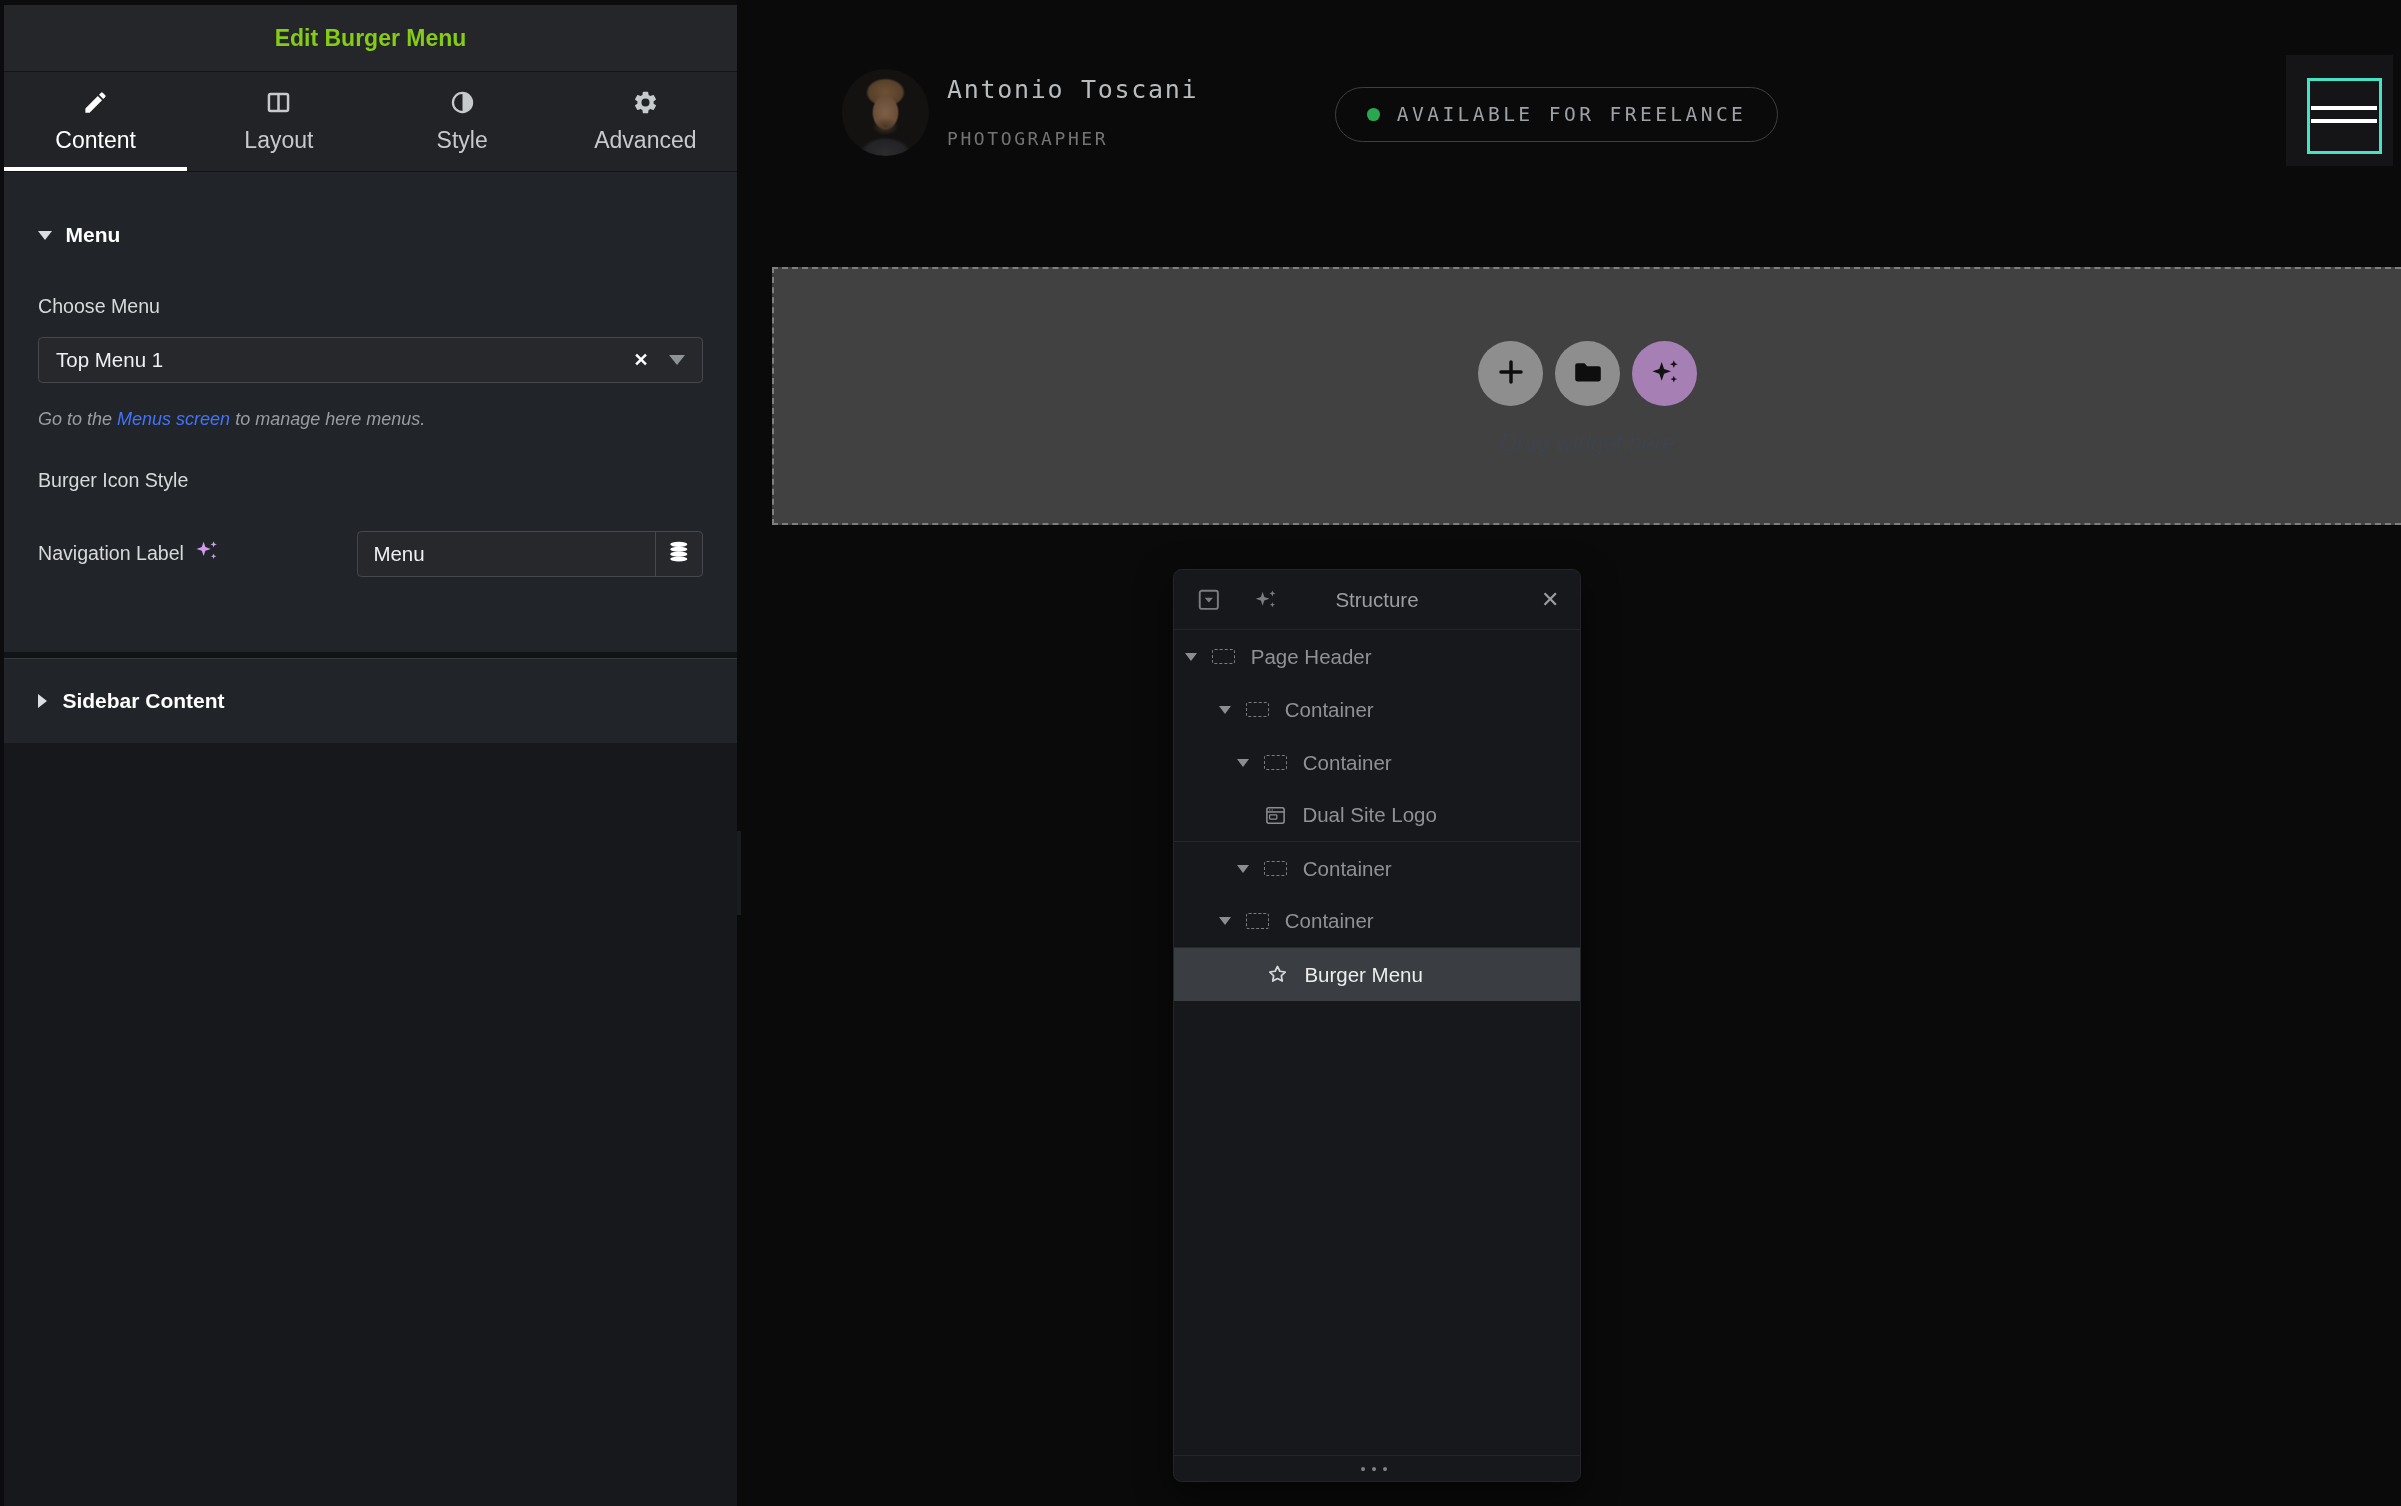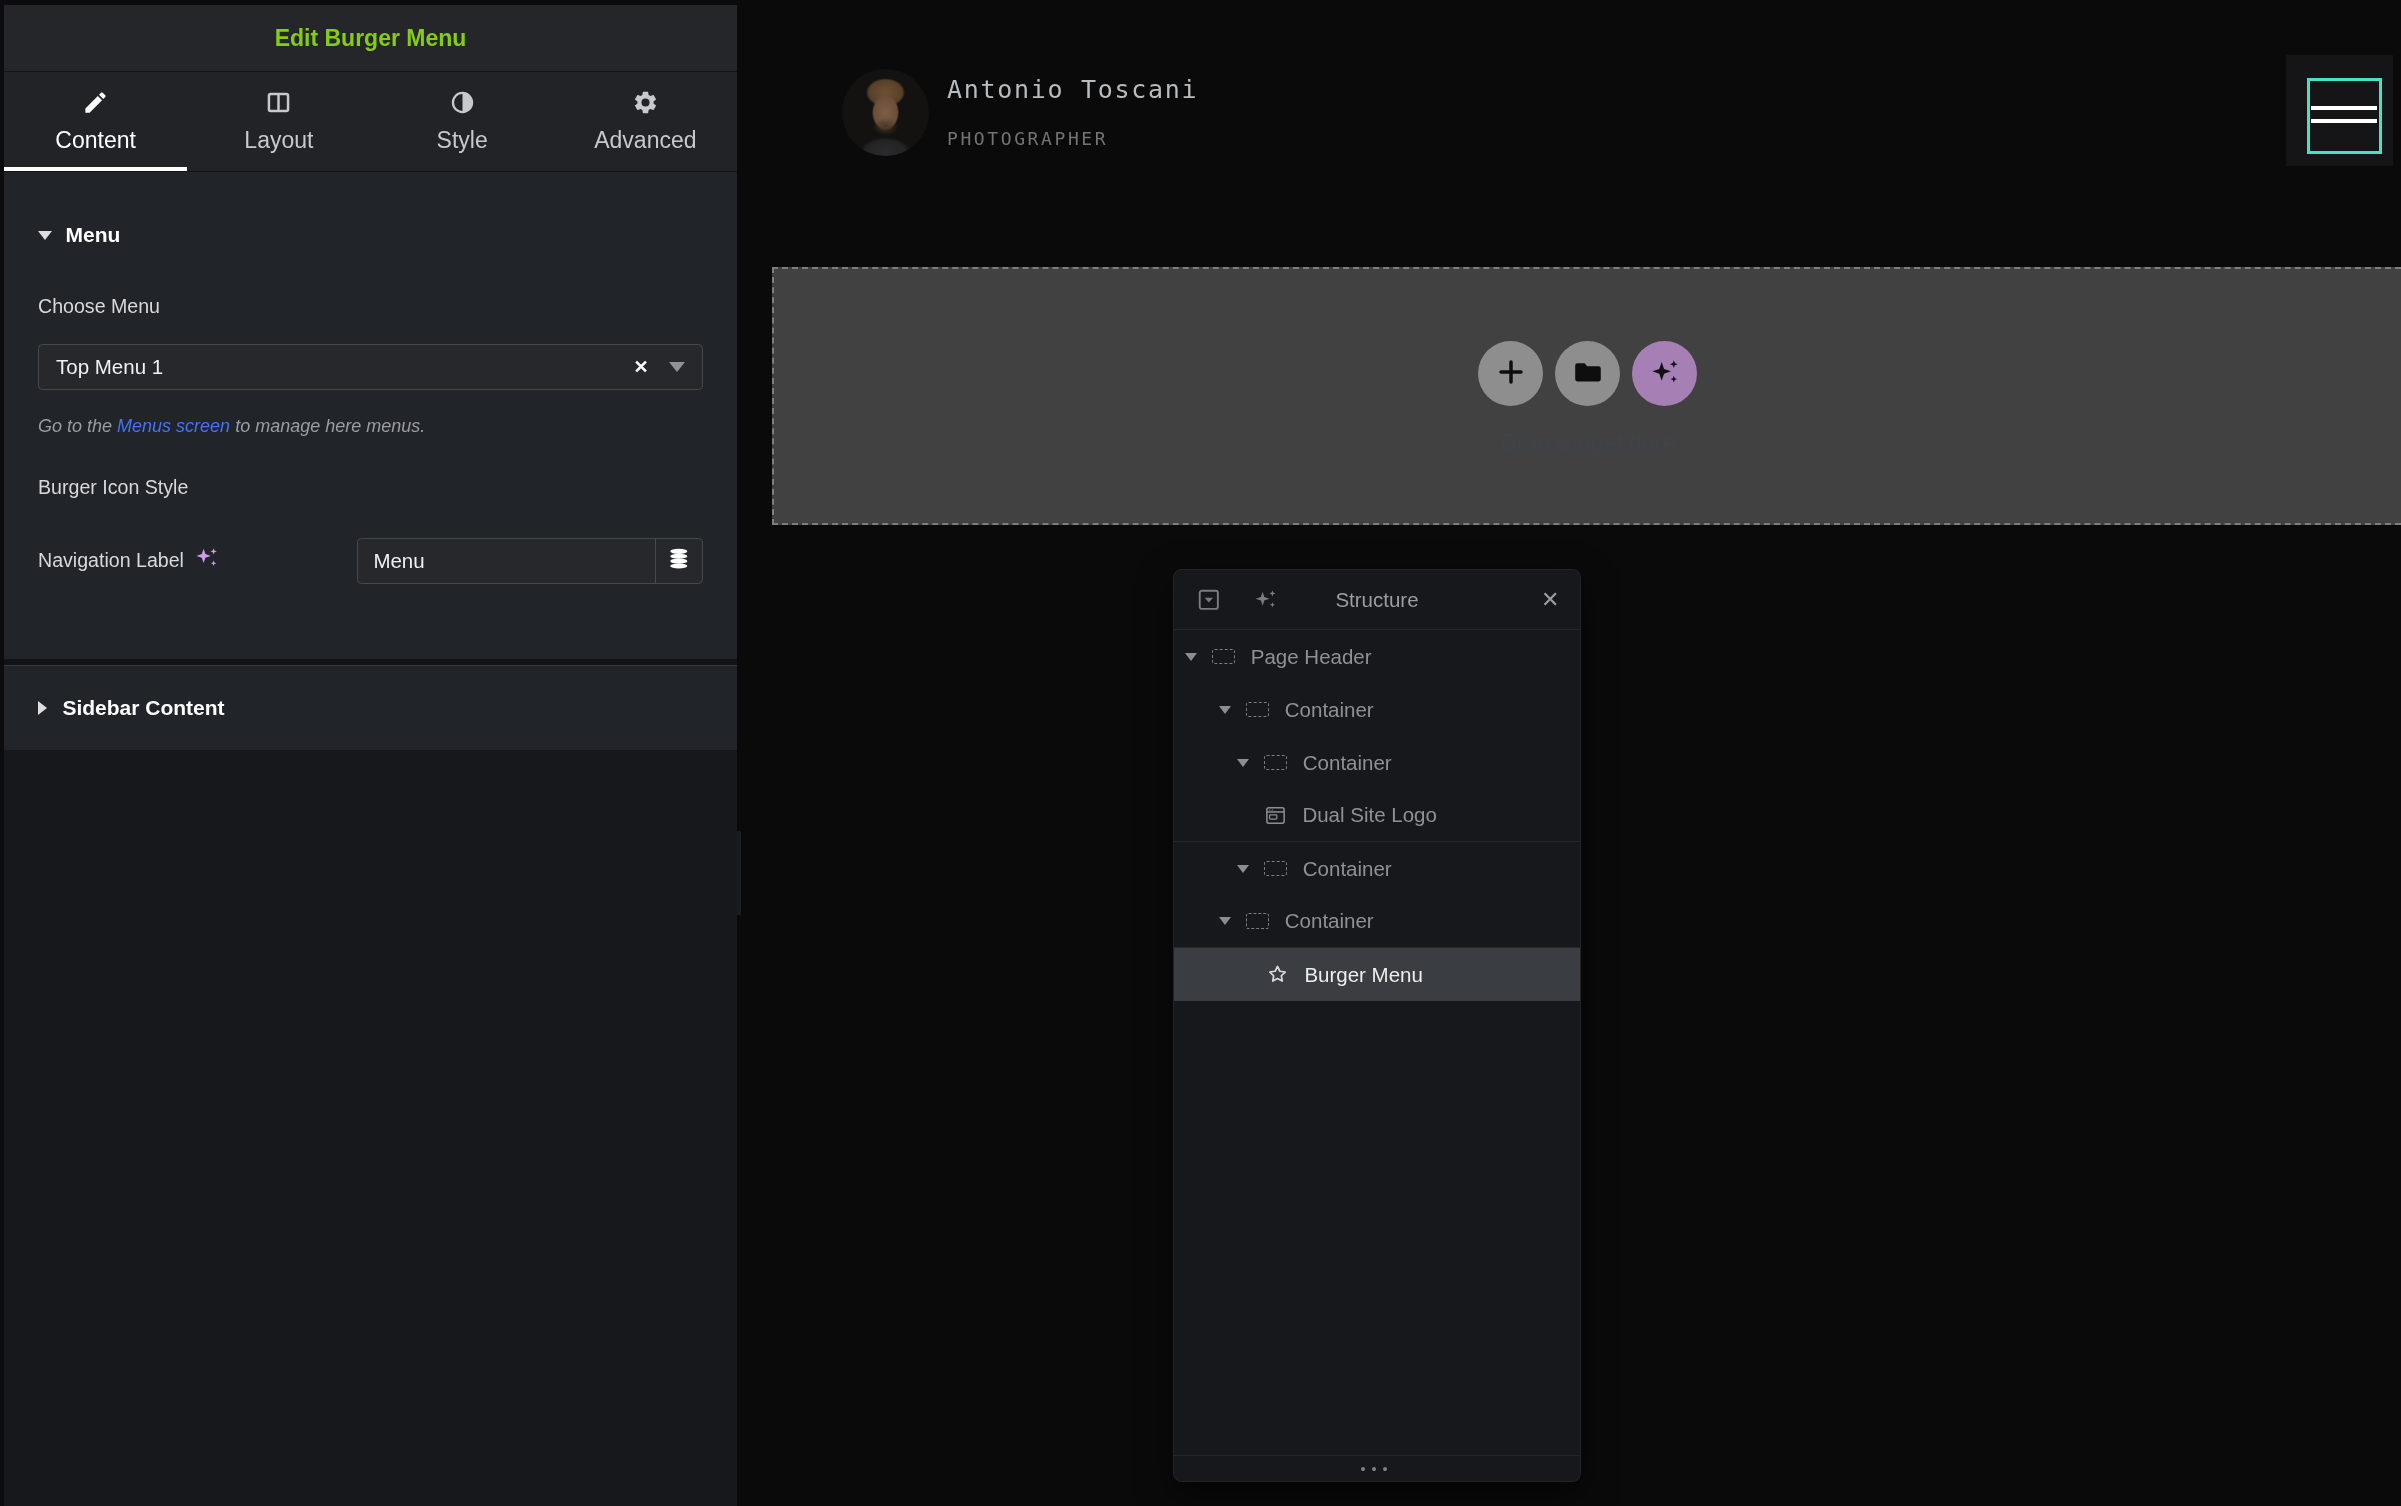--- a/index.html
+++ b/index.html
@@ -24,21 +24,21 @@
   .sec-menu{background:#212428;padding:51px 34px 75px 34px;flex:0 0 auto;}
   .sec-head{display:flex;align-items:center;gap:13.6px;color:#fff;font-size:21px;font-weight:bold;cursor:pointer;}
   .caret-down{width:0;height:0;border-left:7.7px solid transparent;border-right:7.7px solid transparent;
               border-top:9.4px solid #dcdee0;}
   .caret-right{width:0;height:0;border-top:7.7px solid transparent;border-bottom:7.7px solid transparent;
                border-left:9.4px solid #dcdee0;}
   .field-label{font-size:19.6px;color:#d7d9db;}
   .choose-label{margin-top:48px;}
   .select{height:46px;background:#26282c;border:0.9px solid #45484d;border-radius:4.3px;
           display:flex;align-items:center;padding:0 17px;font-size:20.5px;color:#eff0f2;cursor:pointer;}
-  .select-full{margin-top:26px;}
+  .select-full{margin-top:19px;}
   .grow{flex:1;}
   .clear-x{color:#ffffff;font-weight:bold;font-size:18px;margin-right:20.5px;cursor:pointer;}
   .sel-caret{width:0;height:0;border-left:8.5px solid transparent;border-right:8.5px solid transparent;
              border-top:10.2px solid #8f9296;}
   .help{margin-top:25.6px;font-style:italic;font-size:18px;color:#9a9da2;}
   .help a{color:#4273fa;text-decoration:none;cursor:pointer;}
   .frow{display:flex;align-items:center;margin-top:39px;}
   .frow .flabel{flex:1;display:flex;align-items:center;gap:10.2px;}
   .control{width:346px;flex:0 0 auto;}
   .input-group{display:flex;height:46px;background:#26282c;border:0.9px solid #45484d;border-radius:4.3px;overflow:hidden;}
@@ -222,20 +222,24 @@
         </svg>
     </span>
   </div>
 
   <div class="canvas">
 
     <div class="avatar"></div>
     <div class="p-name">Antonio Toscani</div>
     <div class="p-role">PHOTOGRAPHER</div>
 
+    <div class="badge">
+      <span class="dot"></span>
+      <span>AVAILABLE FOR FREELANCE</span>
+    </div>
 
     <div class="widget-block">
       <div class="burger-frame">
         <div class="bline l1"></div>
         <div class="bline l2"></div>
       </div>
     </div>
 
     <div class="dropzone">
       <div class="dz-buttons">

